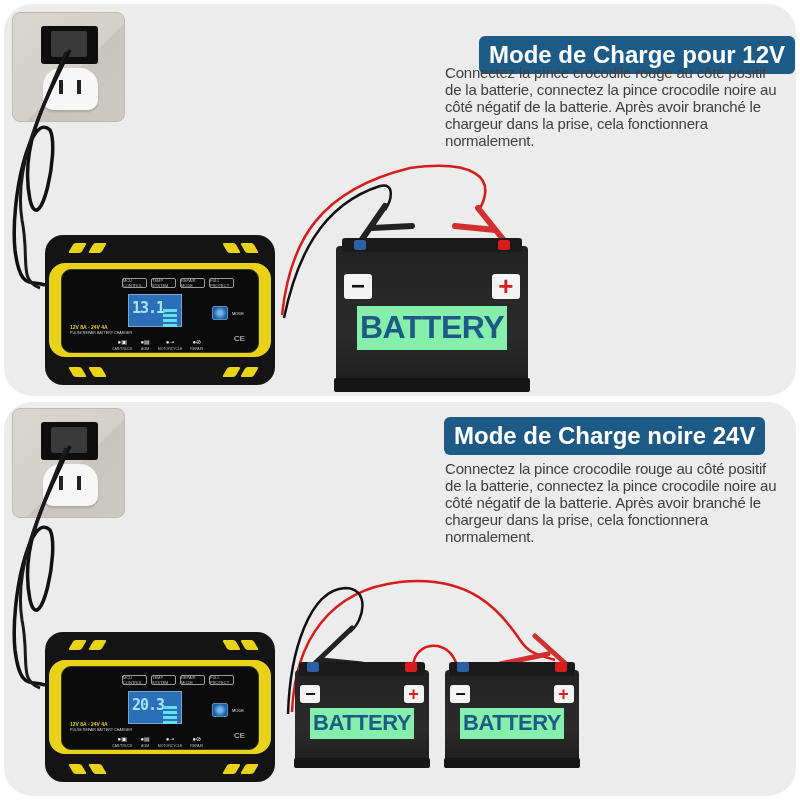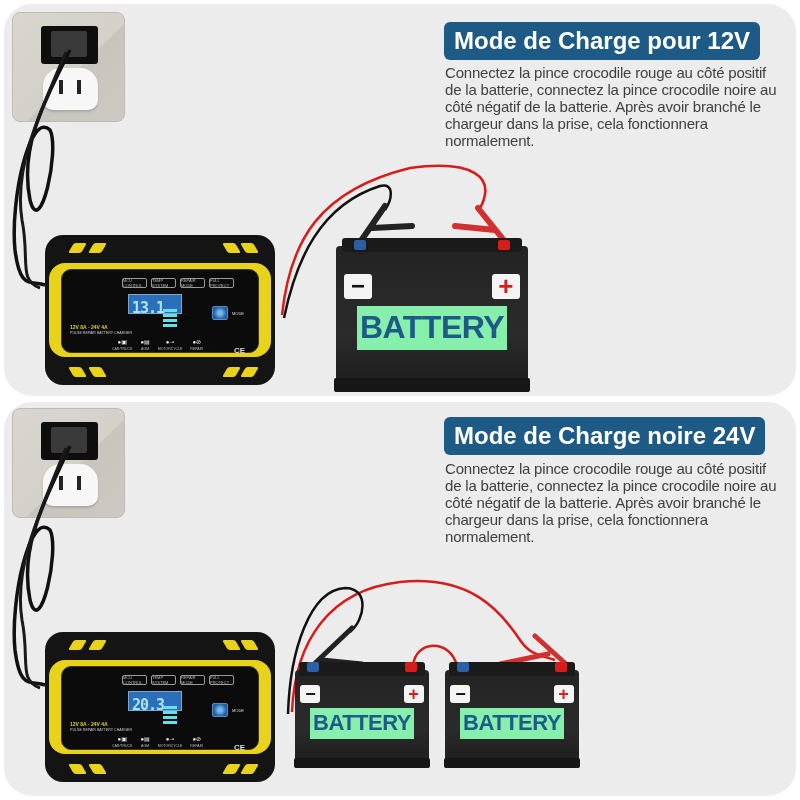--- a/index.html
+++ b/index.html
@@ -68,41 +68,41 @@
   .charger .stripe {
     position: absolute; width: 13px; height: 10px; background: #e8d21a;
     transform: skewX(-30deg); border-radius: 2px;
   }
   .charger .topicons { position: absolute; left: 60px; top: 8px; display: flex; gap: 4px; }
   .charger .ticon {
     width: 25px; height: 10px; border: 1px solid #9a9a9a; border-radius: 2px;
     font-size: 4px; color: #bbb; display: flex; align-items: center; justify-content: center;
   }
   .charger .lcd {
-    position: absolute; left: 66px; top: 24px; width: 54px; height: 20px;
+    position: absolute; left: 66px; top: 24px; width: 54px; height: 33px;
     background: #2b6fb8; border: 1px solid #7aa6d0;
   }
   .charger .lcd .reading {
     position: absolute; left: 3px; top: 4px; font-size: 15px; color: #a8e4ff;
     font-family: "DejaVu Sans Mono", monospace; font-weight: bold; letter-spacing: -1px;
   }
   .charger .lcd .bars {
     position: absolute; right: 4px; top: 14px; width: 14px; height: 20px;
     background: repeating-linear-gradient(#63e0e8 0 3px, transparent 3px 5px);
   }
   .charger .spec {
     position: absolute; left: 8px; top: 54px; font-size: 5px; color: #e8d21a; line-height: 6px;
     font-weight: bold;
   }
   .charger .modebtn {
     position: absolute; left: 150px; top: 36px; width: 16px; height: 14px;
     background: radial-gradient(circle, #7ab7e8 20%, #1a5fa8 70%); border: 1px solid #5a8ab8; border-radius: 2px;
   }
   .charger .modelabel { position: absolute; left: 170px; top: 41px; font-size: 4px; color: #ddd; }
-  .charger .ce { position: absolute; left: 172px; top: 64px; font-size: 8px; color: #ddd; font-weight: bold; margin-top: 12px; }
+  .charger .ce { position: absolute; left: 172px; top: 64px; font-size: 8px; color: #ddd; font-weight: normal; }
   .charger .leds { position: absolute; left: 50px; top: 68px; display: flex; gap: 8px; }
   .charger .led { display: flex; flex-direction: column; align-items: center; gap: 2px; }
   .charger .led .dot { font-size: 6px; color: #eee; }
   .charger .led .lbl { font-size: 3.5px; color: #bbb; white-space: nowrap; }
 
   
   .battery { position: absolute; }
   .battery .case {
     position: absolute; left: 0; top: 14px; width: 100%; bottom: 0;
     background: linear-gradient(#232323, #2b2b2b 60%, #1c1c1c);
@@ -143,21 +143,21 @@
 <div class="outlet" style="left:12px; top:12px;">
   <div class="switch-plate">
       <div class="plug"></div>
     </div>
   <div class="socket">
     <div class="slot" style="left:16px;"></div>
     <div class="slot" style="left:34px;"></div>
   </div>
 </div>
 
-<div class="title-badge" style="top:22px;">Mode de Charge pour 12V</div>
+<div class="title-badge" style="top:36px;margin-left:35px;">Mode de Charge pour 12V</div>
 <div class="desc" style="top:64px;">
   <div>Connectez la pince crocodile rouge au côté positif</div>
   <div>de la batterie, connectez la pince crocodile noire au</div>
   <div>côté négatif de la batterie. Après avoir branché le</div>
   <div>chargeur dans la prise, cela fonctionnera normalement.</div>
 </div>
 
 <svg class="wires" width="800" height="800">
 
   <path d="M70 50 C 40 110, 20 150, 30 200 C 40 240, 60 150, 50 130 C 30 110, 10 200, 15 250 C 20 290, 30 280, 45 285" stroke="#111" stroke-width="3.5" fill="none"></path>

